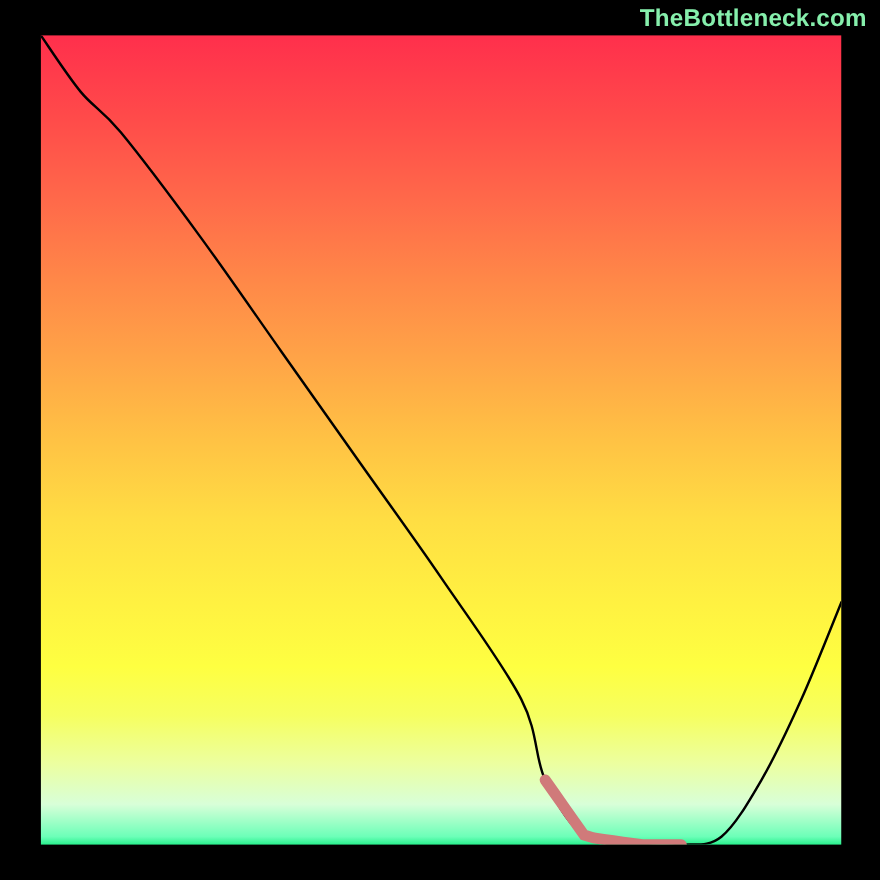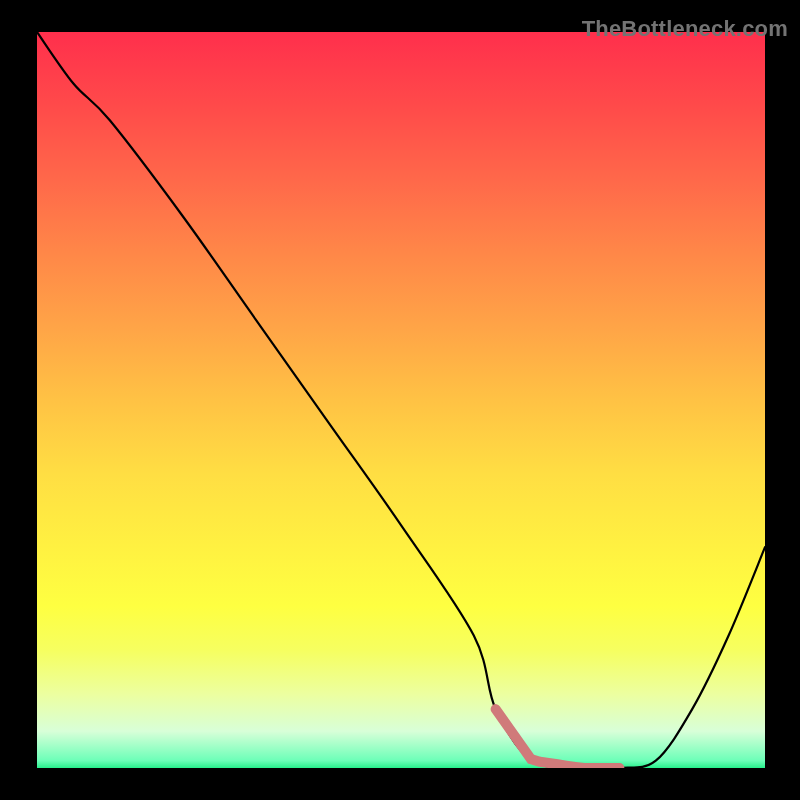--- a/index.html
+++ b/index.html
@@ -11,23 +11,23 @@
     overflow: hidden;
   }
   .container {
     position: relative;
     width: 800px;
     height: 800px;
     background: #000;
   }
   .attribution {
     position: absolute;
-    top: 16px;
+    top: 4px;
     right: 12px;
-    color: #737373;
+    color: #86efac;
     font-family: Arial, Helvetica, sans-serif;
     font-size: 22px;
     font-weight: bold;
     letter-spacing: 0.2px;
     z-index: 5;
   }
   .plot-area {
     position: absolute;
     left: 37px;
     top: 32px;

